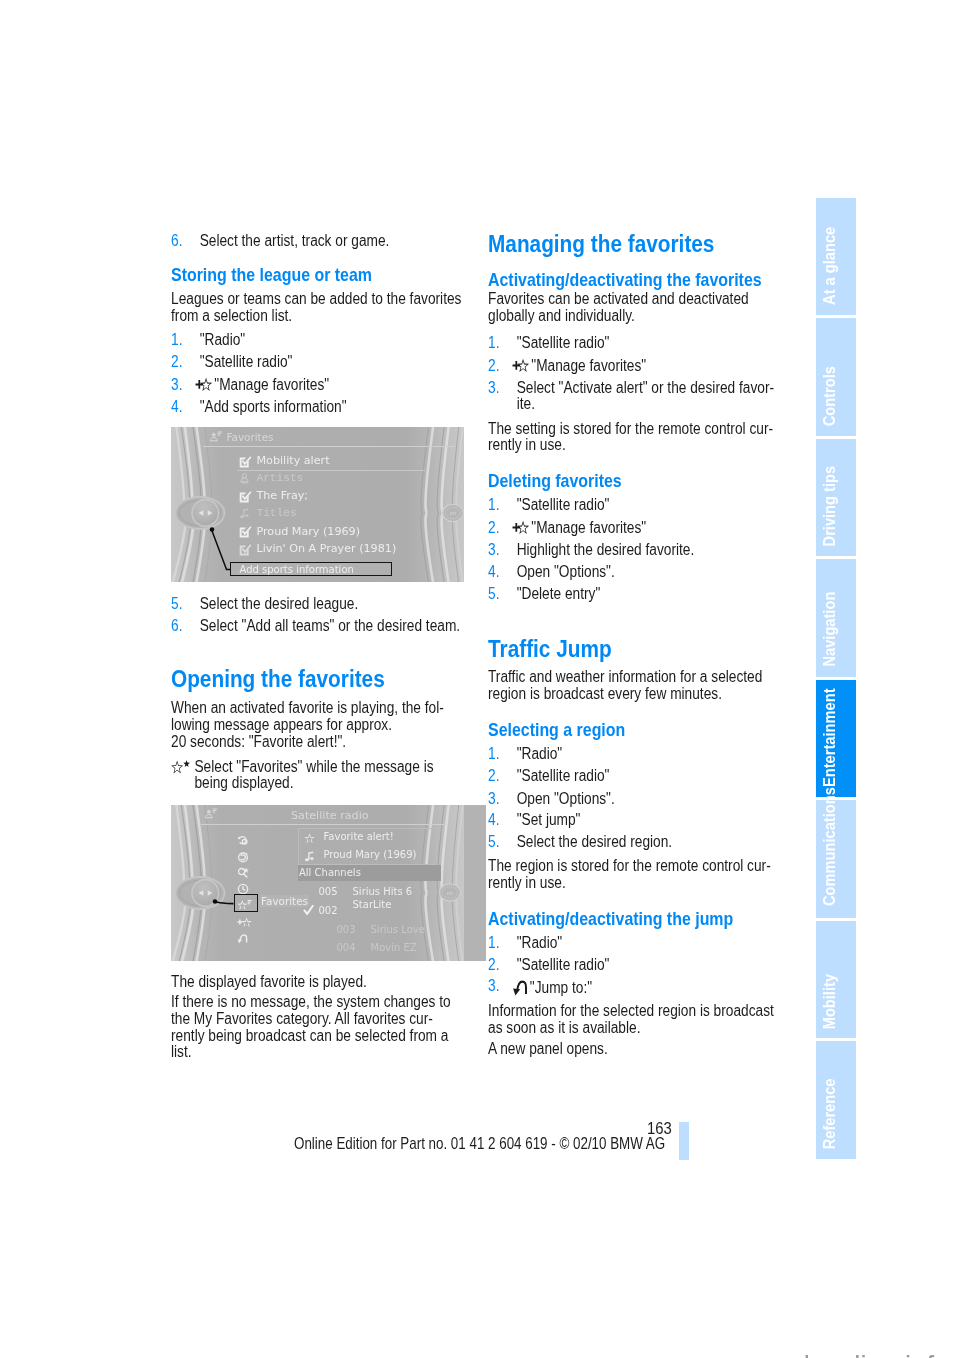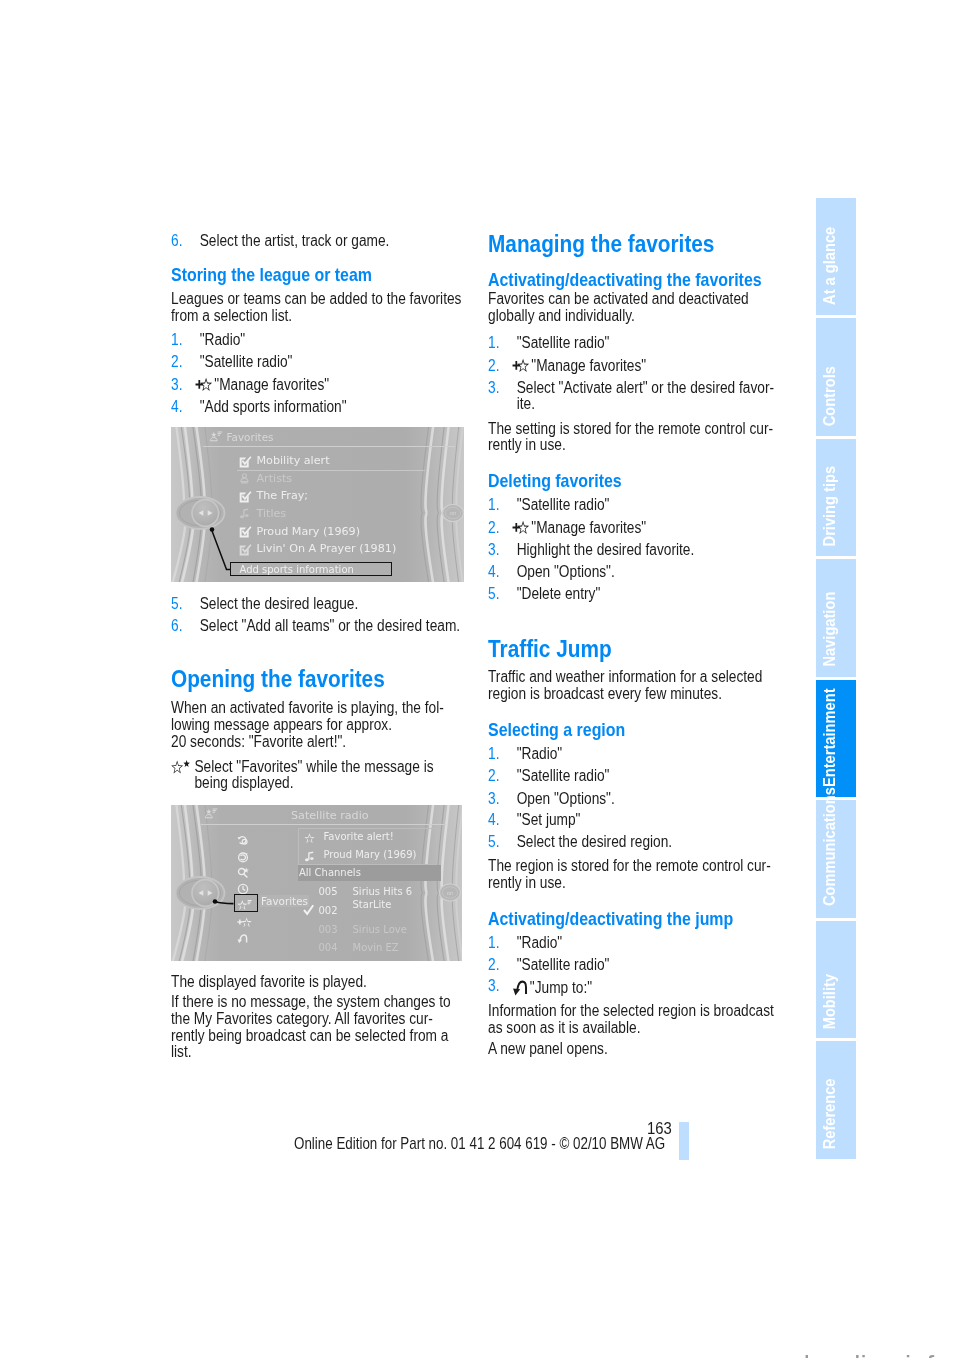--- a/index.html
+++ b/index.html
@@ -20,27 +20,27 @@
   .ic-inline{display:inline-block;vertical-align:-3.5px;margin-right:1.5px;margin-left:-5.3px;overflow:visible;}
   .ic-inline svg,.bul>.ic svg{display:block;}
 
   .shotspacer{width:337.6px;}
   .shotbox{position:absolute;width:293px;background:#b3b3b3;overflow:hidden;}
   
   .shotbox .dec{position:absolute;left:0;top:0;}
   .sh-txt{position:absolute;font-family:"DejaVu Sans",sans-serif;white-space:nowrap;}
   .s1-title{color:#d8d8d8;font-size:10.4px;left:55.5px;top:3.6px;letter-spacing:0px;}
   .s1-row{color:#eeeeee;font-size:11.15px;left:85.5px;letter-spacing:0px;}
-  .s1-row.dim{color:#cacaca;}
+  .s1-row.dim{color:#cacaca;font-family:Liberation Mono, monospace;}
   .s1-sel{color:#f0f0f0;font-size:10px;left:68.5px;letter-spacing:0px;}
   .s1-selbox{position:absolute;left:59px;width:160px;height:11.5px;border:1.7px solid #141414;background:#b0b0b0;}
   .s1-ico{position:absolute;}
   .s2-title{color:#d8d8d8;font-size:11.15px;letter-spacing:0px;}
   .s2-row{color:#eeeeee;font-size:10px;letter-spacing:0px;}
-  .s2-row.dim{color:#c8c8c8;}
+  .s2-row.dim{color:#c8c8c8;margin-left:18px;}
   .s2-secbar{position:absolute;background:#9c9c9c;}
   .s2-tip{position:absolute;background:#b4b4b4;color:#ececec;font-size:10.4px;font-family:"DejaVu Sans",sans-serif;white-space:nowrap;}
   .s2-selbox{position:absolute;border:1.7px solid #141414;}
   .s1-line{position:absolute;height:1px;background:#cfcfcf;}
   .s2-npbox{position:absolute;border:1px solid #bcbcbc;}
 
 
 
   .sidebar{position:absolute;left:816.3px;top:197.5px;width:40.2px;}
   .tab{width:40.2px;background:#bddefe;position:relative;}
@@ -293,21 +293,21 @@
         </svg>
       </span>
       <span class="sh-txt s1-row" style="top:114.9px;">Livin' On A Prayer (1981)</span>
       <div class="s1-selbox" style="top:135.3px;"></div>
       <span class="sh-txt s1-sel" style="top:137.0px;">Add sports information</span>
       <svg class="dec" width="293" height="155" viewBox="0 0 293 155" style="display:block">
         <circle cx="41" cy="102.5" r="2.3" fill="#0c0c0c"></circle>
         <path d="M40.5 102.5 L55.5 142.5 L59 142.5" fill="none" stroke="#0c0c0c" stroke-width="1.5"></path>
       </svg>
     </div>
-<div class="shotbox" id="shot2" style="left:171px;top:805px;width:291px;height:156px;">
+<div class="shotbox" id="shot2" style="left:171px;top:805px;width:315px;height:156px;">
       <svg class="dec" width="293" height="156" viewBox="0 0 293 156" style="display:block">
         <defs>
           <linearGradient id="bg2" x1="0" y1="0" x2="1" y2="0">
             <stop offset="0" stop-color="#c8c8c8"></stop>
             <stop offset=".035" stop-color="#c4c4c4"></stop>
             <stop offset=".10" stop-color="#b6b6b6"></stop>
             <stop offset=".17" stop-color="#afafaf"></stop>
             <stop offset=".80" stop-color="#adadad"></stop>
             <stop offset=".88" stop-color="#b5b5b5"></stop>
             <stop offset=".95" stop-color="#c1c1c1"></stop>

